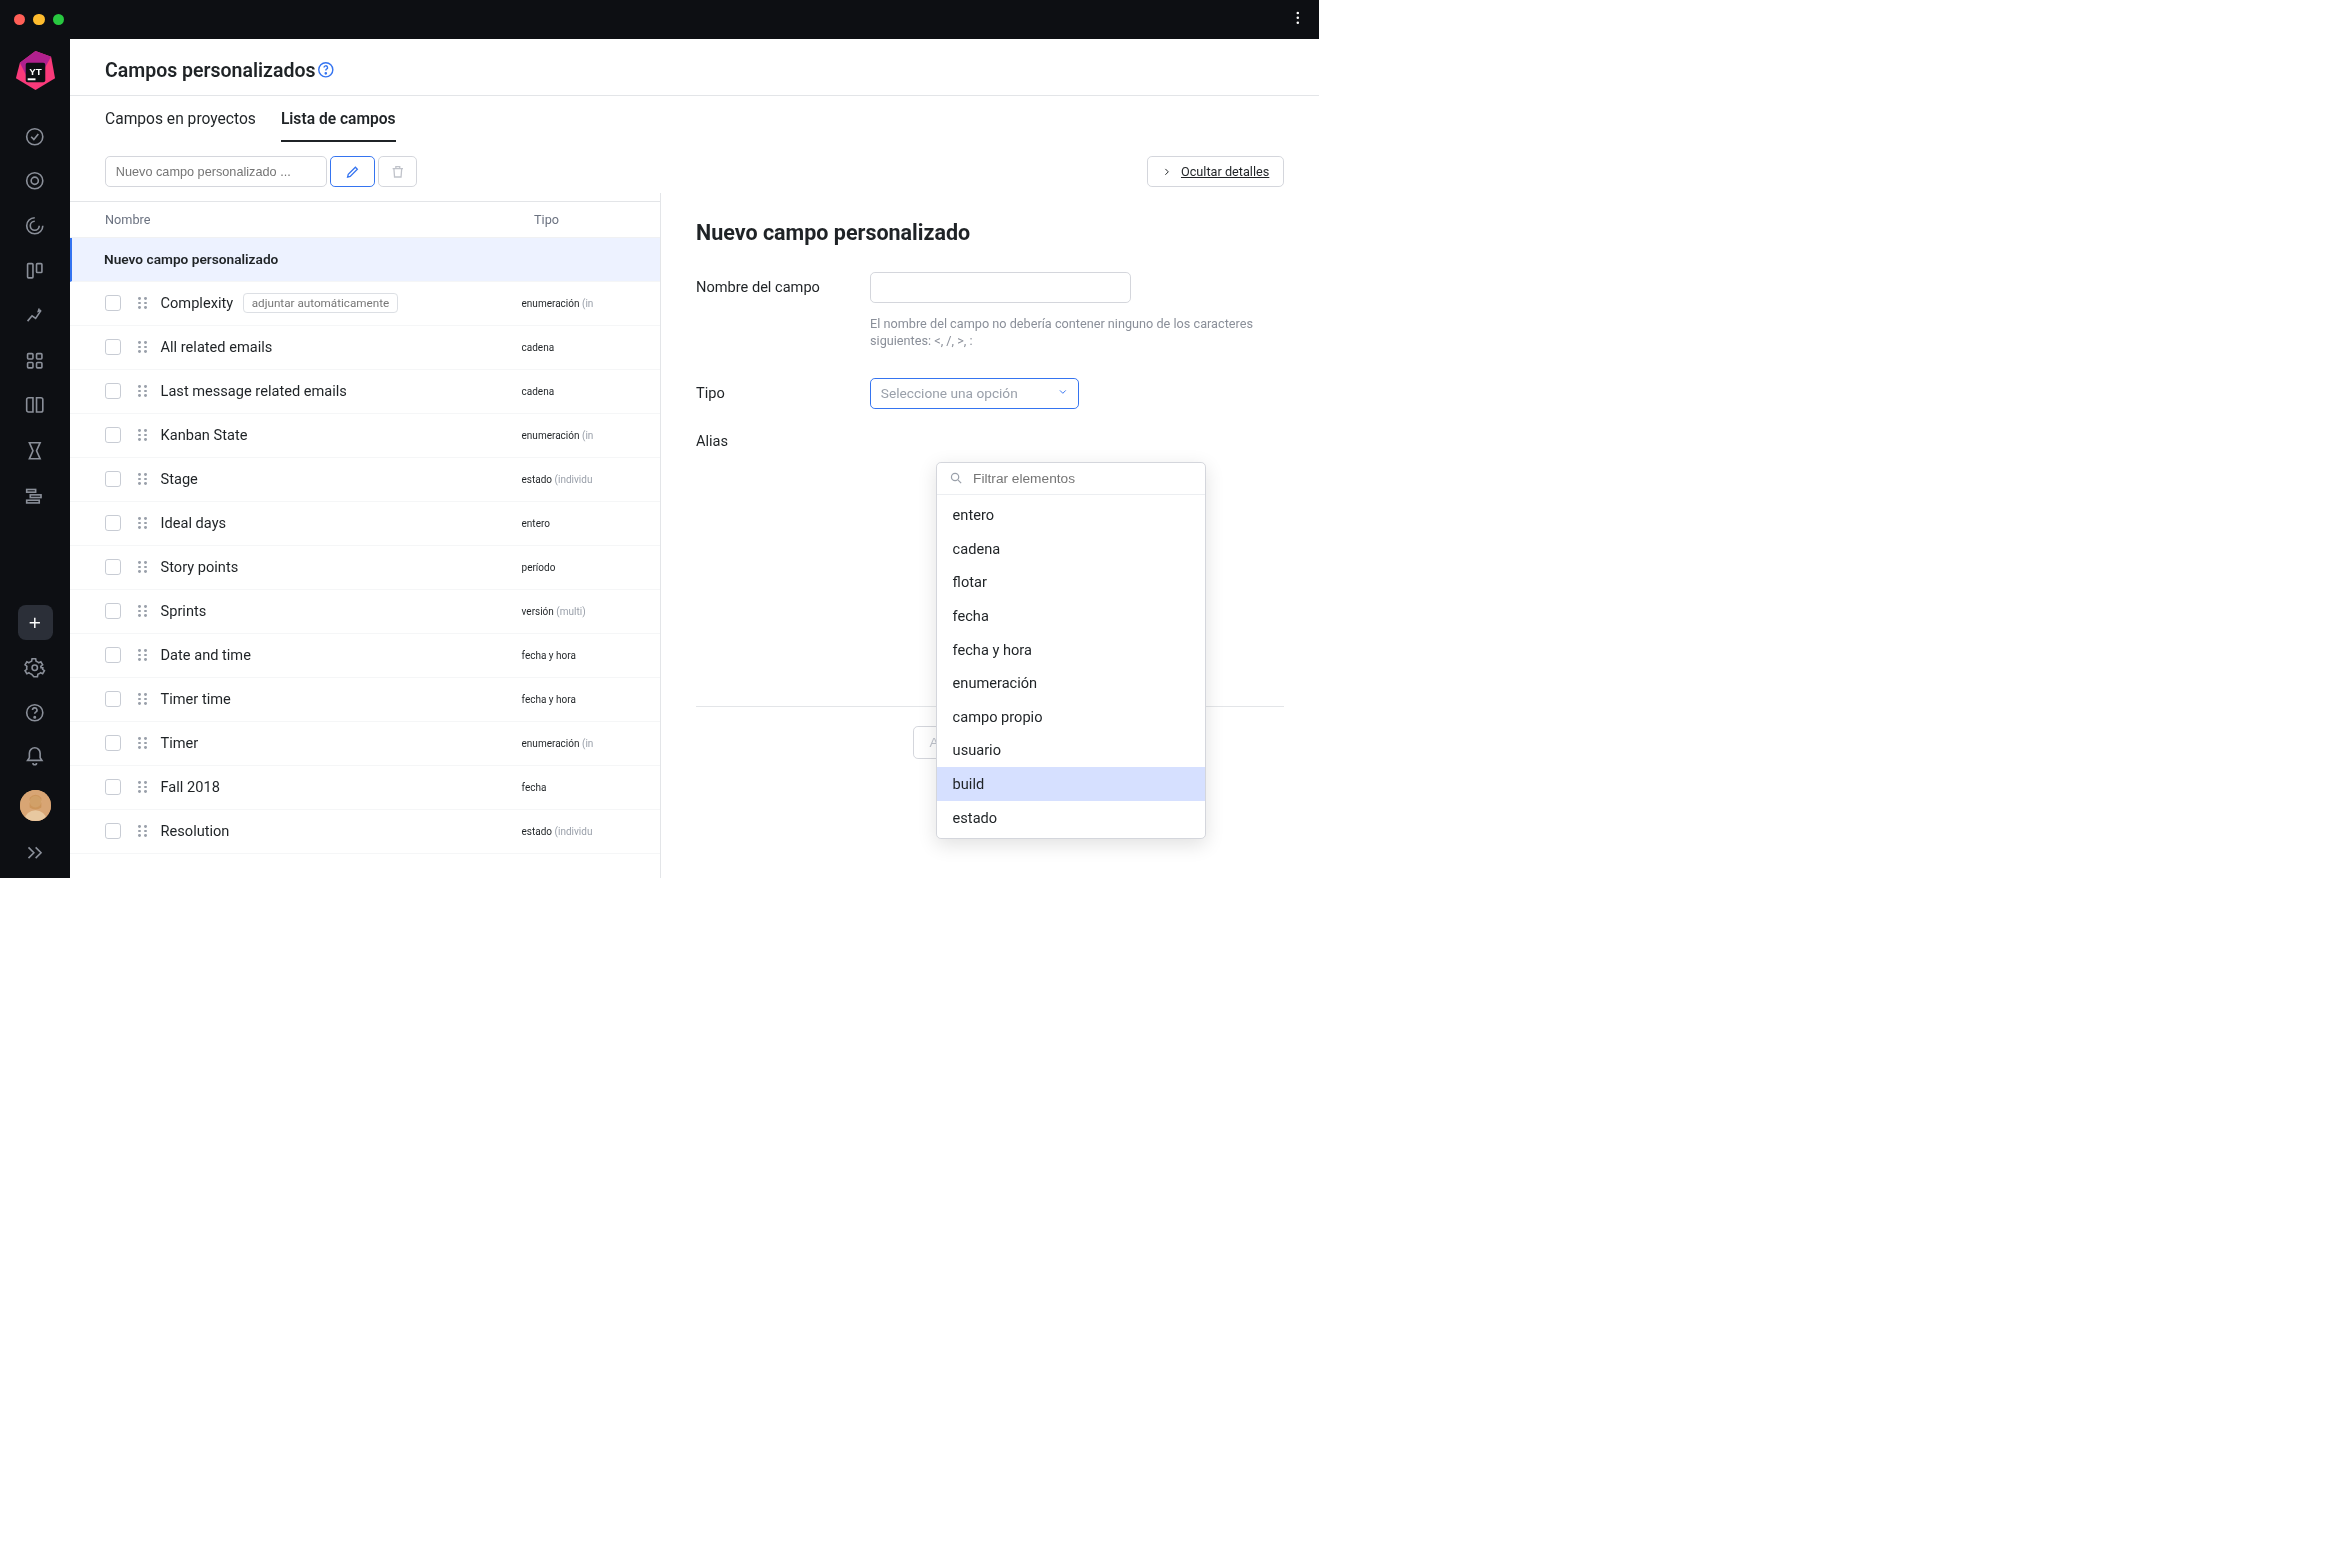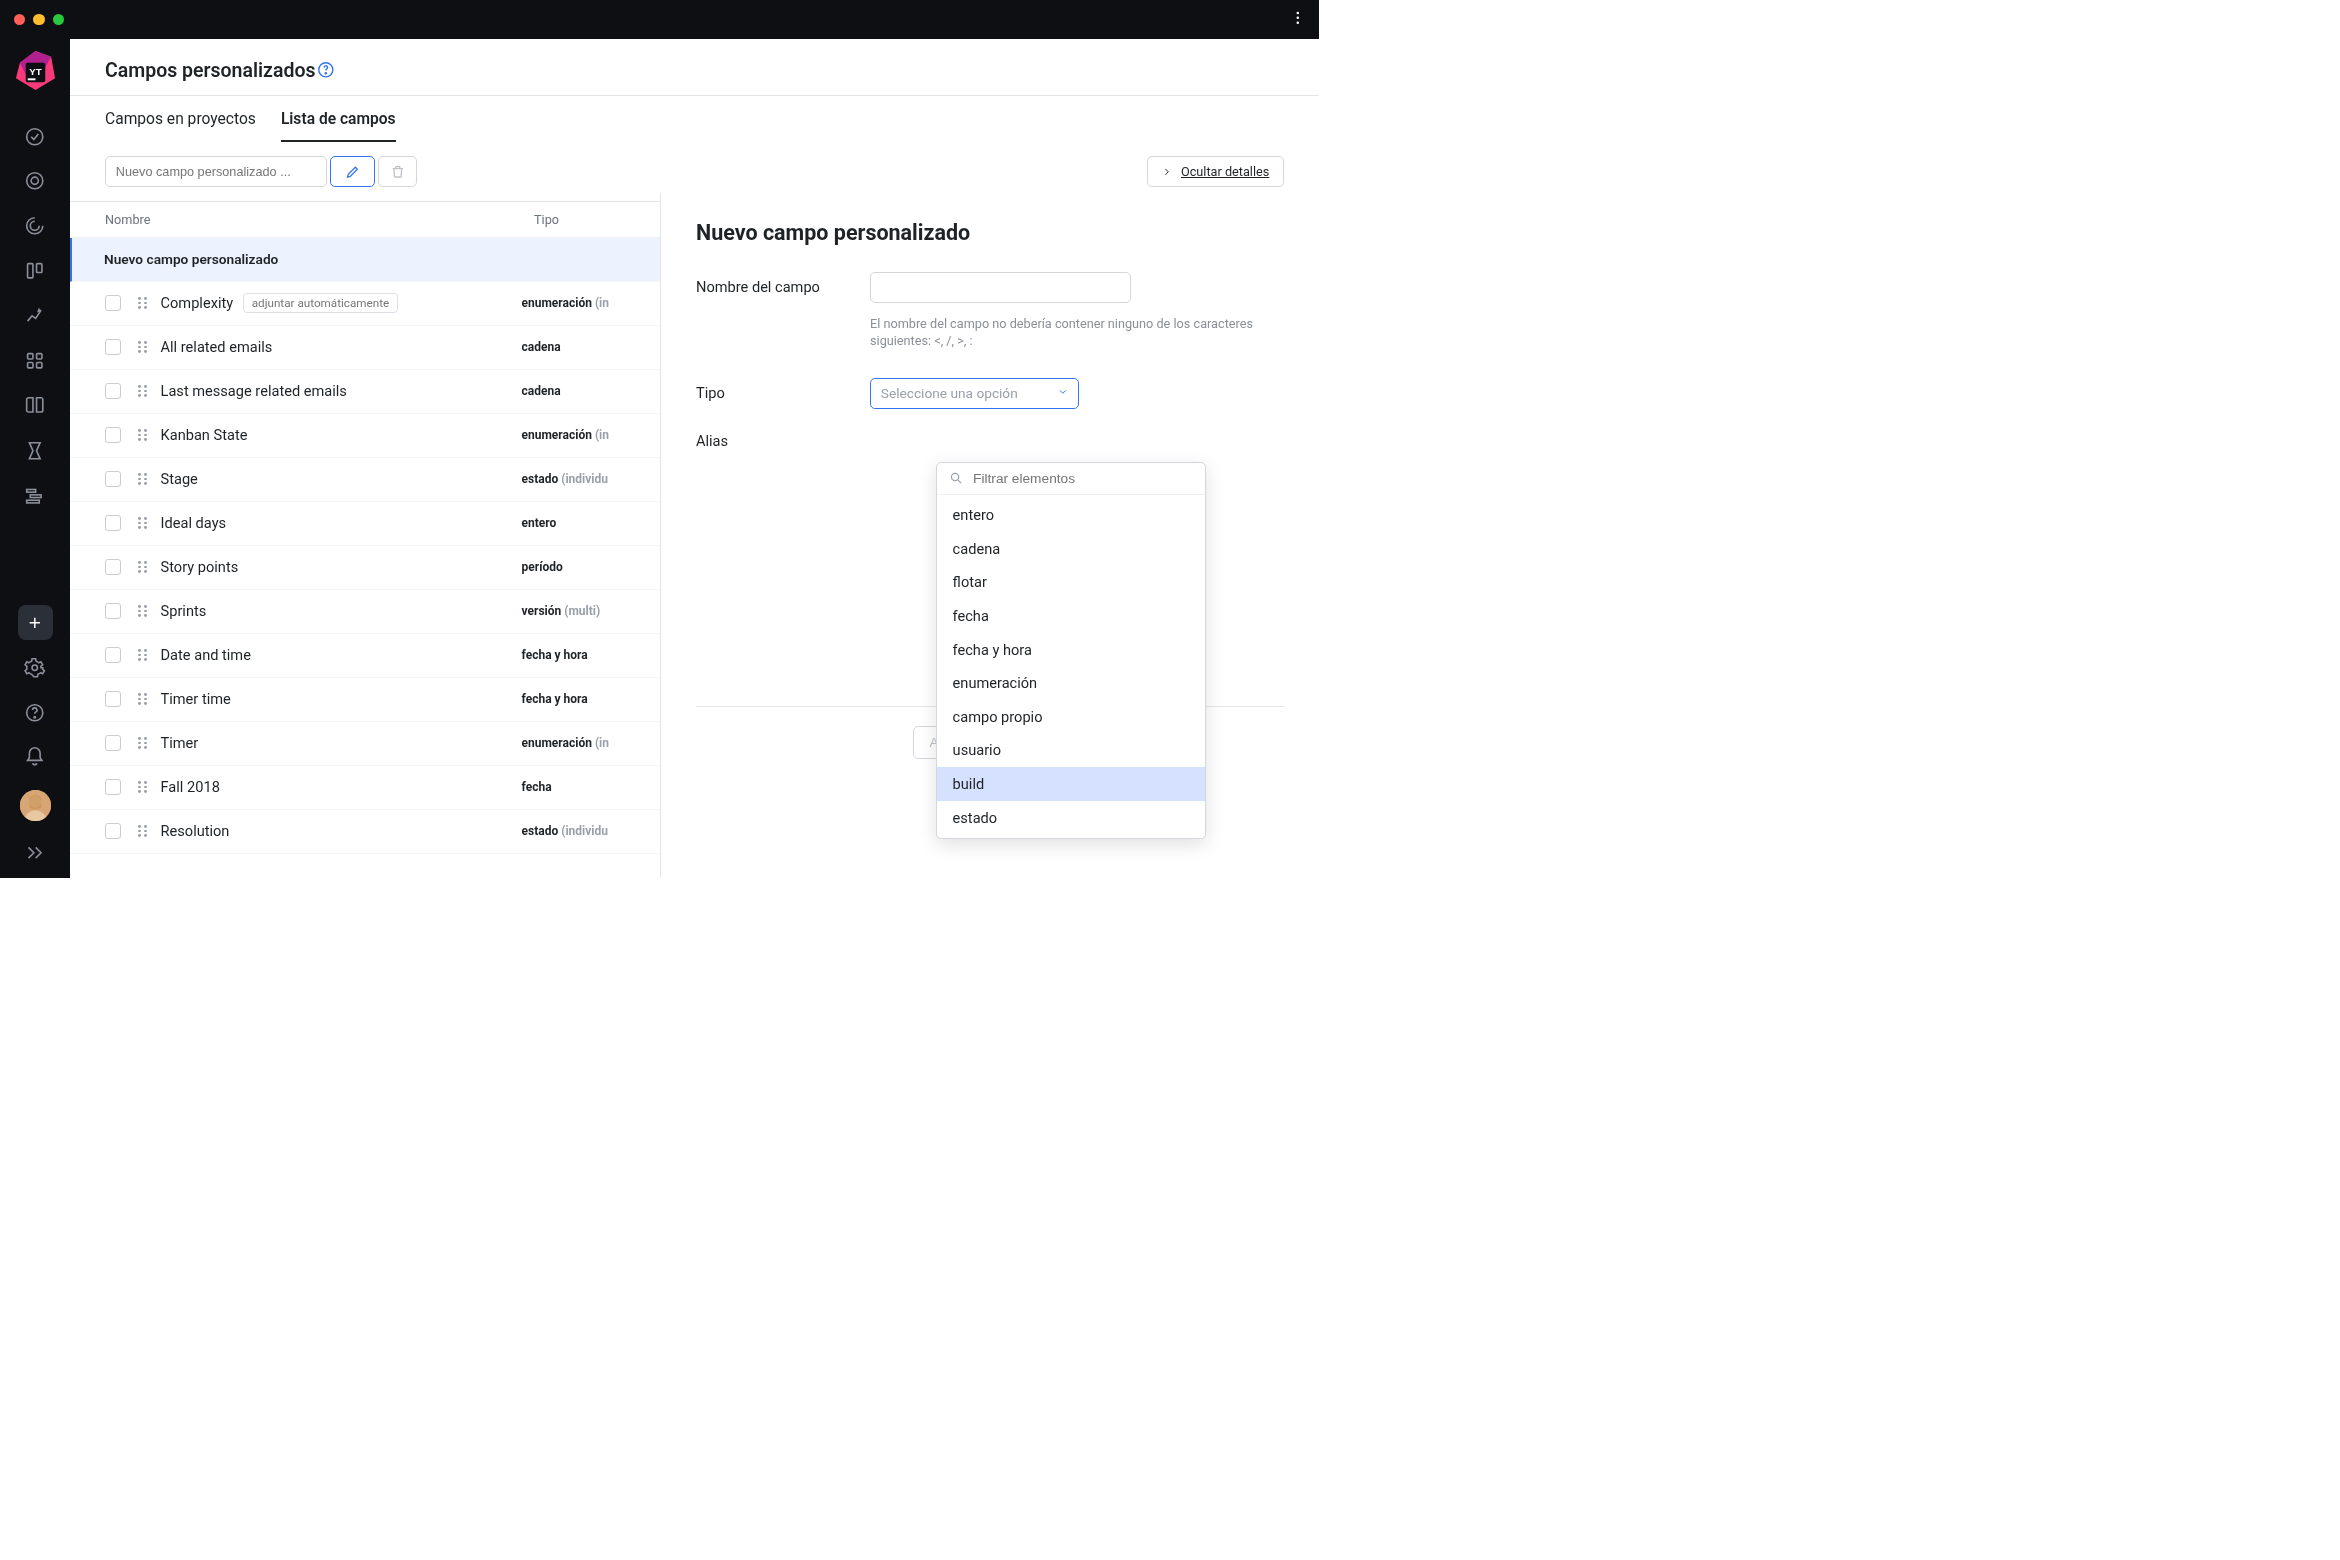--- a/index.html
+++ b/index.html
@@ -51,21 +51,21 @@
 .table-wrap { flex: 1; overflow: auto; }
 .table-head { display: flex; padding: 9.8px 35px; font-size: 12.7px; color: #6b7280; border-bottom: 1px solid #f0f1f3; }
 .th-name { width: 429px; }
 .th-type { flex: 1; }
 .row { display: flex; align-items: center; padding: 0 35px; height: 44px; border-bottom: 1px solid #f5f6f7; }
 .row.selected { background: #edf2ff; border-left: 2.9px solid #3574f0; padding-left: 32px; font-weight: 600; }
 .row .chk { width: 15.6px; height: 15.6px; border: 1.5px solid #c8ccd4; border-radius: 2.9px; margin-right: 17.6px; cursor: pointer; }
 .row .drag { color: #9aa0aa; margin-right: 13.7px; cursor: grab; display: flex; }
 .row .name { width: 361px; font-size: 14.6px; display: flex; align-items: center; gap: 9.8px; }
 .row .badge { font-size: 11.7px; color: #777; border: 1px solid #dcdfe4; border-radius: 3.9px; padding: 2px 7.8px; font-weight: 400; }
-.row .type { font-size: 12px; font-weight: bold; }
+.row .type { font-size: 10px; }
 .row .type .muted { color: #9aa0aa; }
 
 
 .panel { position: absolute; top: 0; right: 0; bottom: 0; width: 659px; background: #fff; border-left: 1px solid #e3e5e8; padding: 27px 35px; display: flex; flex-direction: column; }
 .panel-title { font-size: 21.5px; font-weight: 700; margin-bottom: 27px; }
 .form-row { display: flex; margin-bottom: 9.8px; }
 .form-label { width: 174px; font-size: 14.6px; padding-top: 5.9px; }
 .form-field { flex: 1; }
 .text-input { width: 261px; height: 31px; border: 1px solid #d4d6dc; border-radius: 4.9px; padding: 0 7.8px; }
 .hint { font-size: 12.7px; color: #8a8f99; margin-top: 11.7px; max-width: 429px; line-height:1.4; }

